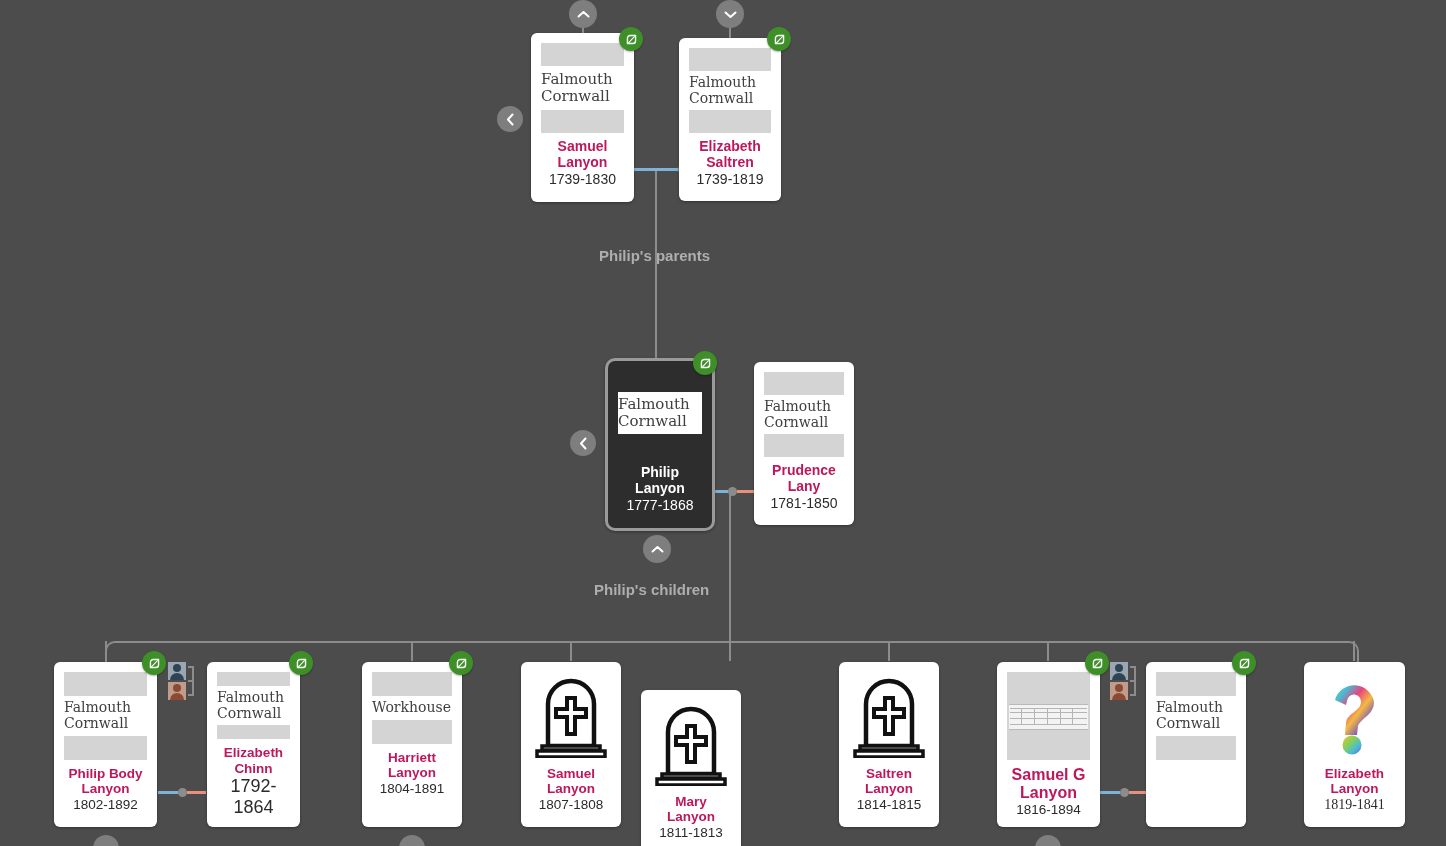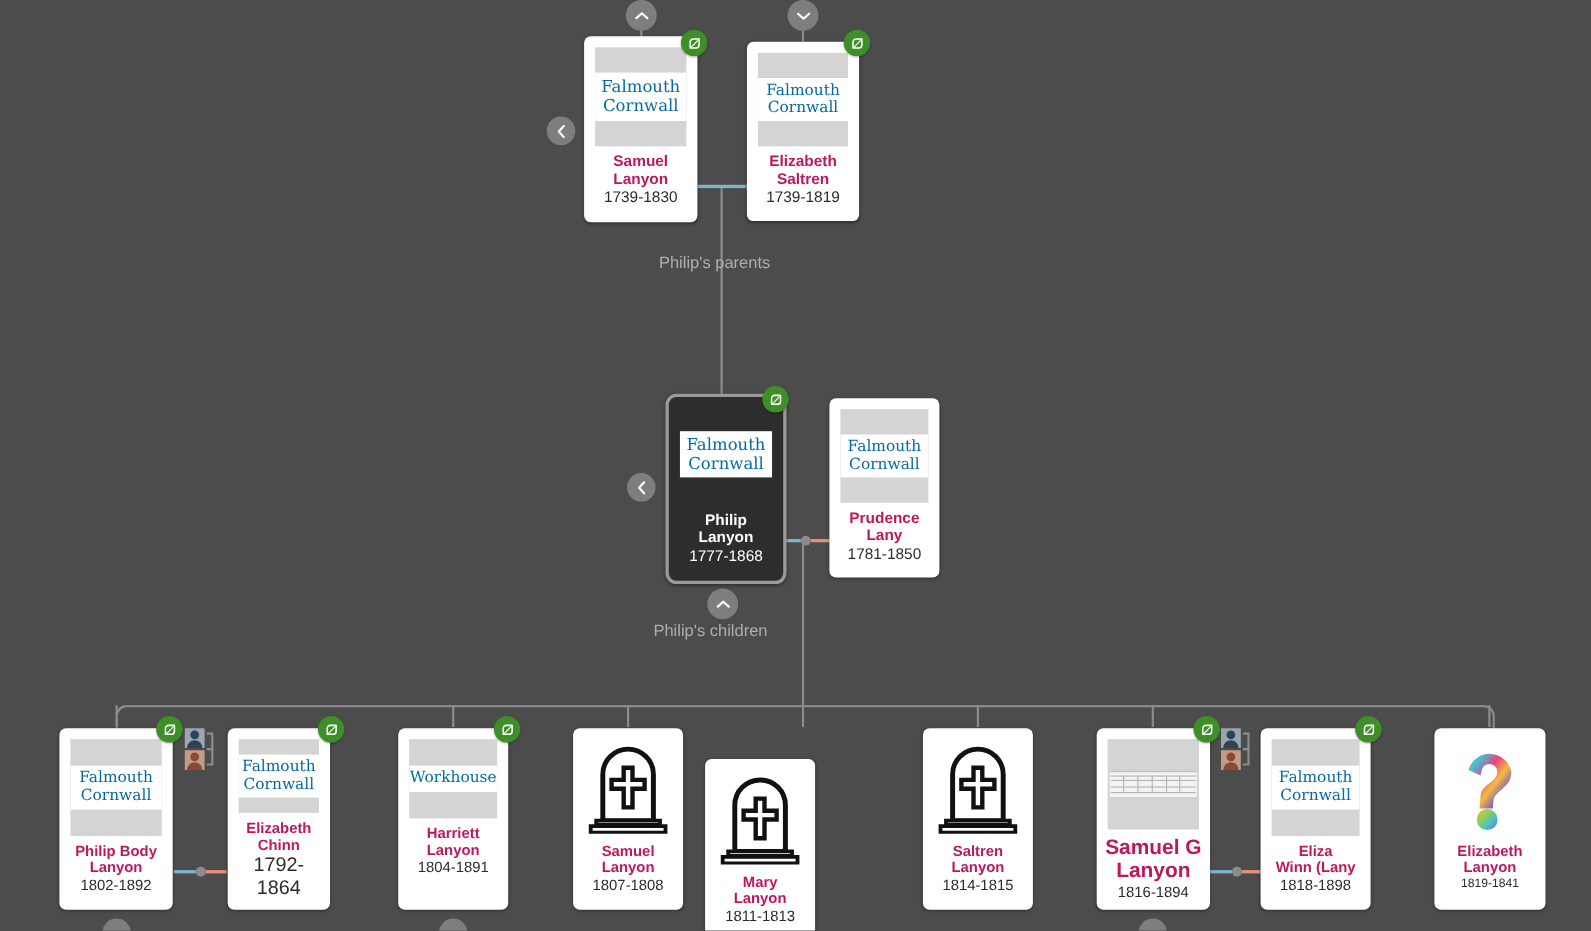--- a/index.html
+++ b/index.html
@@ -27,22 +27,22 @@
   .card{position:absolute;background:#ffffff;border-radius:6px;
         box-shadow:0 1px 3px rgba(0,0,0,.35);
         display:flex;flex-direction:column;align-items:center;overflow:hidden;}
   .card.focus{background:#2d2d2d;border:3px solid #9a9a9a;border-radius:10px;}
 
   .thumb{width:calc(100% - 20px);margin:10px 10px 0 10px;background:#d4d4d4;
          display:flex;align-items:center;justify-content:center;overflow:hidden;position:relative;}
   .card.focus .thumb{background:#2d2d2d;}
 
   .placebar{width:100%;background:#ffffff;display:flex;flex-direction:column;
-            align-items:center;justify-content:center;
-            font-family:"DejaVu Serif",serif;color:#0369a1;line-height:1.12;}
+            align-items:flex-start;justify-content:center;
+            font-family:"DejaVu Serif",serif;color:#404040;line-height:1.12;}
   .placebar span{display:block;}
 
   .namewrap{width:100%;text-align:center;padding:6px 4px 9px 4px;box-sizing:border-box;}
   .pname{font-weight:bold;color:#be185d;line-height:1.14;}
   .pdate{color:#2b2b2b;}
   .card.focus .pname,.card.focus .pdate{color:#ffffff;}
 
   
   .grave{width:100%;height:100%;display:flex;align-items:center;justify-content:center;background:#fff;}
   
@@ -55,22 +55,22 @@
 
   
   .leaf{position:absolute;width:24px;height:24px;border-radius:50%;background:#3f8f29;
         display:flex;align-items:center;justify-content:center;
         box-shadow:0 1px 2px rgba(0,0,0,.3);z-index:7;cursor:pointer;}
   .circbtn{position:absolute;width:26px;height:26px;border-radius:50%;background:#7e7e7e;
            display:flex;align-items:center;justify-content:center;z-index:6;cursor:pointer;}
   .circbtn.big{width:28px;height:28px;}
   .couple{position:absolute;z-index:8;}
 
-  .tlabel{position:absolute;color:#aeaeae;font-weight:normal;font-size:15px;
-          white-space:nowrap;z-index:5;}
+  .tlabel{position:absolute;color:#aeaeae;font-weight:bold;font-size:15px;
+          white-space:nowrap;z-index:5;margin-top:16px;}
 </style>
 </head>
 <body>
 
 <div id="stage">
 
   <div class="vline" style="left:582px;top:14px;height:24px;"></div>
   <div class="vline" style="left:729px;top:14px;height:24px;"></div>
 
   <div class="vline" style="left:655px;top:169px;height:190px;"></div>
@@ -385,47 +385,40 @@
           <i style="left:2%;right:2%;top:78%;height:1px;"></i>
           <i style="left:16%;top:12%;width:1px;height:66%;"></i>
           <i style="left:32%;top:12%;width:1px;height:66%;"></i>
           <i style="left:48%;top:12%;width:1px;height:66%;"></i>
           <i style="left:64%;top:12%;width:1px;height:66%;"></i>
           <i style="left:80%;top:12%;width:1px;height:66%;"></i>
         </div>
       </div>
     </div>
     <div class="namewrap">
-      <div class="pname" style="font-size:19px;">
+      <div class="pname" style="font-size:16px;">
         <span>Samuel G</span><br>
         <span>Lanyon</span>
       </div>
       <div class="pdate" style="font-size:13.5px;">1816-1894</div>
     </div>
   </div>
   <div class="leaf" style="left:1085px;top:651px;">
     <svg width="13" height="13" viewBox="0 0 16 16">
       <path d="M13 3 H6.5 A3.5 3.5 0 0 0 3 6.5 V13 H9.5 A3.5 3.5 0 0 0 13 9.5 Z" fill="none" stroke="#fff" stroke-width="1.7" stroke-linejoin="round"></path>
       <path d="M4 12.4 L11.6 4.6" fill="none" stroke="#fff" stroke-width="1.3" stroke-linecap="round"></path>
     </svg>
   </div>
 
   <div class="card" style="left:1146px;top:662px;width:100px;height:165px;">
     <div class="thumb" style="height:88px;">
       <div class="placebar" style="padding:4px 0;font-size:14px;">
         <span>Falmouth</span>
         <span>Cornwall</span>
       </div>
-    </div>
-    <div class="namewrap">
-      <div class="pname" style="font-size:13.5px;">
-        <span>Eliza</span><br>
-        <span>Winn (Lany</span>
-      </div>
-      <div class="pdate" style="font-size:13.5px;">1818-1898</div>
     </div>
   </div>
   <div class="leaf" style="left:1232px;top:651px;">
     <svg width="13" height="13" viewBox="0 0 16 16">
       <path d="M13 3 H6.5 A3.5 3.5 0 0 0 3 6.5 V13 H9.5 A3.5 3.5 0 0 0 13 9.5 Z" fill="none" stroke="#fff" stroke-width="1.7" stroke-linejoin="round"></path>
       <path d="M4 12.4 L11.6 4.6" fill="none" stroke="#fff" stroke-width="1.3" stroke-linecap="round"></path>
     </svg>
   </div>
 
   <div class="card" style="left:1304px;top:662px;width:101px;height:165px;">
@@ -451,17 +444,17 @@
           <path d="M12 23 a20 20 0 0 1 39 2 c0 13 -13 16 -16 24 l-1 9 h-12 l1 -12 c1 -10 15 -12 15 -21 a7 7 0 0 0 -14 -1 l-1 4 z" fill="url(#qg1)"></path>
           <circle cx="29" cy="68" r="9.5" fill="url(#qg2)"></circle>
         </svg>
       </div>
     </div>
     <div class="namewrap">
       <div class="pname" style="font-size:13.5px;">
         <span>Elizabeth</span><br>
         <span>Lanyon</span>
       </div>
-      <div class="pdate" style="font-size:11px;">1819-1841</div>
+      <div class="pdate" style="font-size:14px;font-family:Liberation Serif, serif;">1819-1841</div>
     </div>
   </div>
 
 </div>
 
 </body></html>

